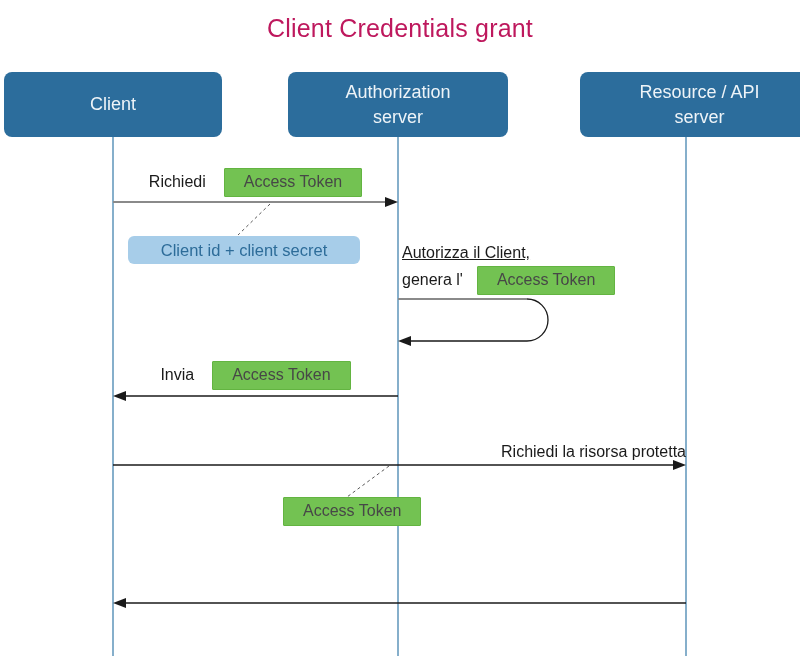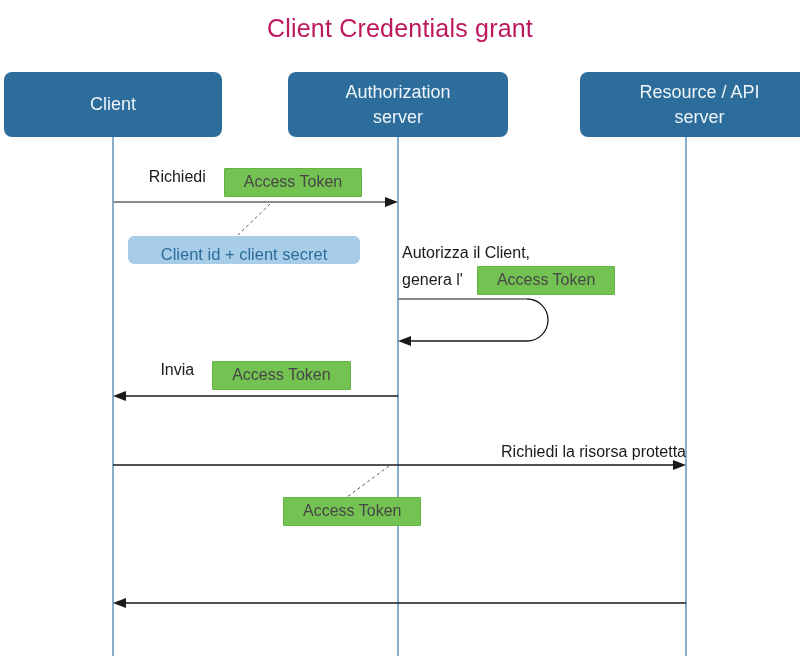--- a/index.html
+++ b/index.html
@@ -20,31 +20,31 @@
   }
   .actor-client{left:4px;width:218px;}
   .actor-auth{left:288px;width:220px;}
   .actor-resource{left:580px;width:239px;}
   .chip{
     display:inline-block;background:var(--token-fill);border:1px solid var(--token-border);
     color:var(--token-text);border-radius:1px;padding:3px 19px;font-size:16px;line-height:1.3;
     white-space:nowrap;
   }
   .msg-row{
-    position:absolute;display:flex;align-items:flex-start;justify-content:center;gap:18px;
+    position:absolute;display:flex;align-items:center;justify-content:center;gap:18px;
     font-size:16px;color:#1a1a1a;
   }
   .row-request-token{left:113px;top:168px;width:285px;}
   .row-send-token{left:113px;top:361px;width:285px;}
   .note{
     position:absolute;left:128px;top:236px;width:232px;height:28px;border-radius:6px;
     background:var(--note-fill);color:var(--note-text);
-    display:flex;align-items:flex-end;justify-content:center;font-size:16.5px;
+    display:flex;align-items:center;justify-content:center;font-size:16.5px;
   }
-  .self-label-1{position:absolute;left:402px;top:244px;font-size:16px;}
+  .self-label-1{position:absolute;left:402px;top:244px;font-size:16px;text-decoration:underline;}
   .self-label-2{position:absolute;left:402px;top:266px;display:flex;align-items:center;gap:14px;font-size:16px;}
   .label-center{
     position:absolute;left:113px;width:573px;text-align:right;font-size:16px;color:#1a1a1a;
   }
   .row-request-resource{top:443px;}
   .row-return-resource{top:581px;}
   .callout-chip{position:absolute;left:283px;top:497px;}
 </style>
 </head>
 <body>

